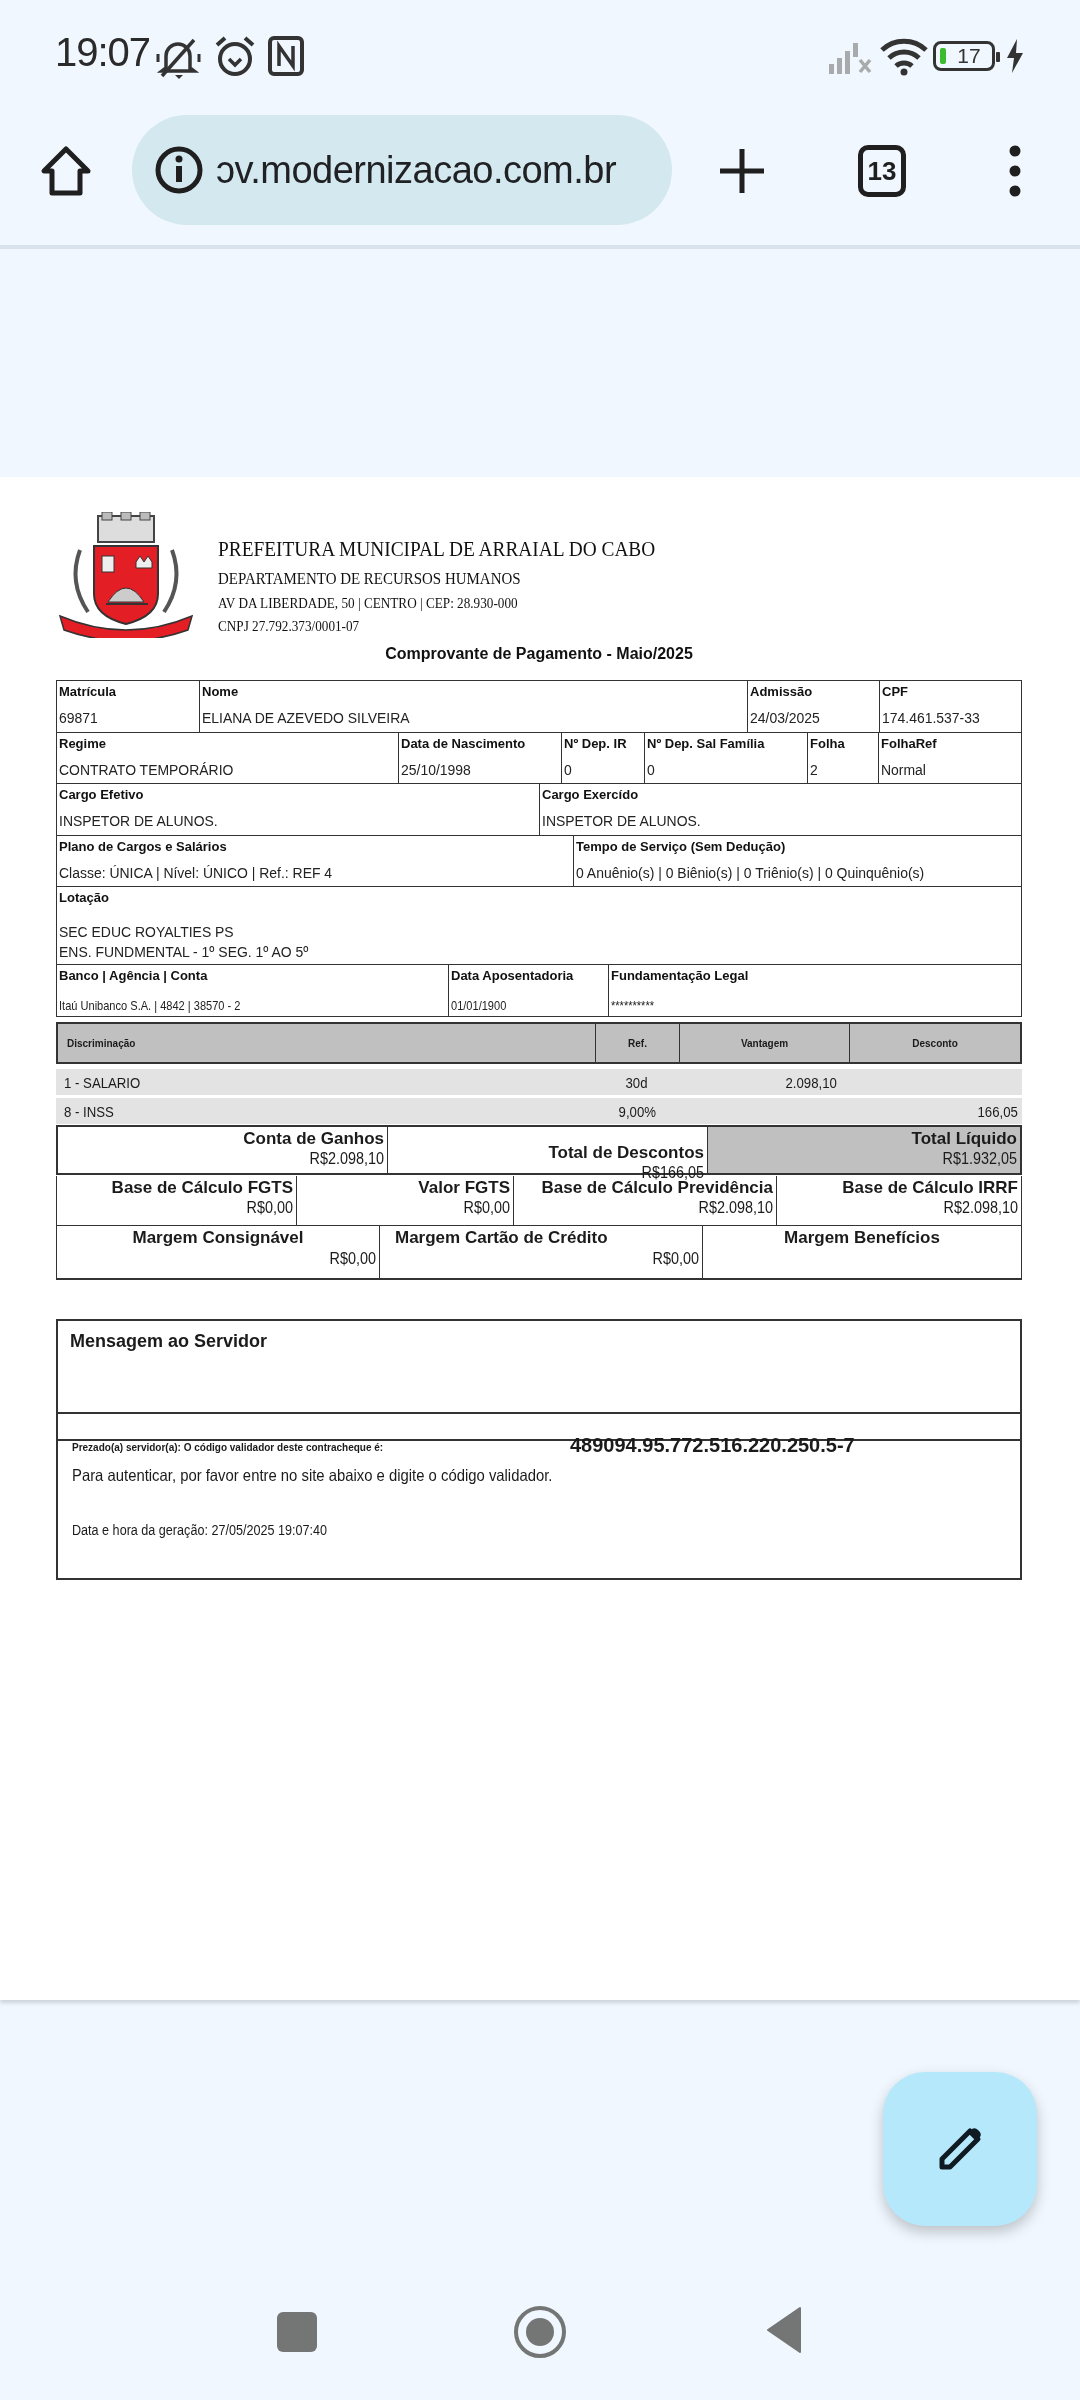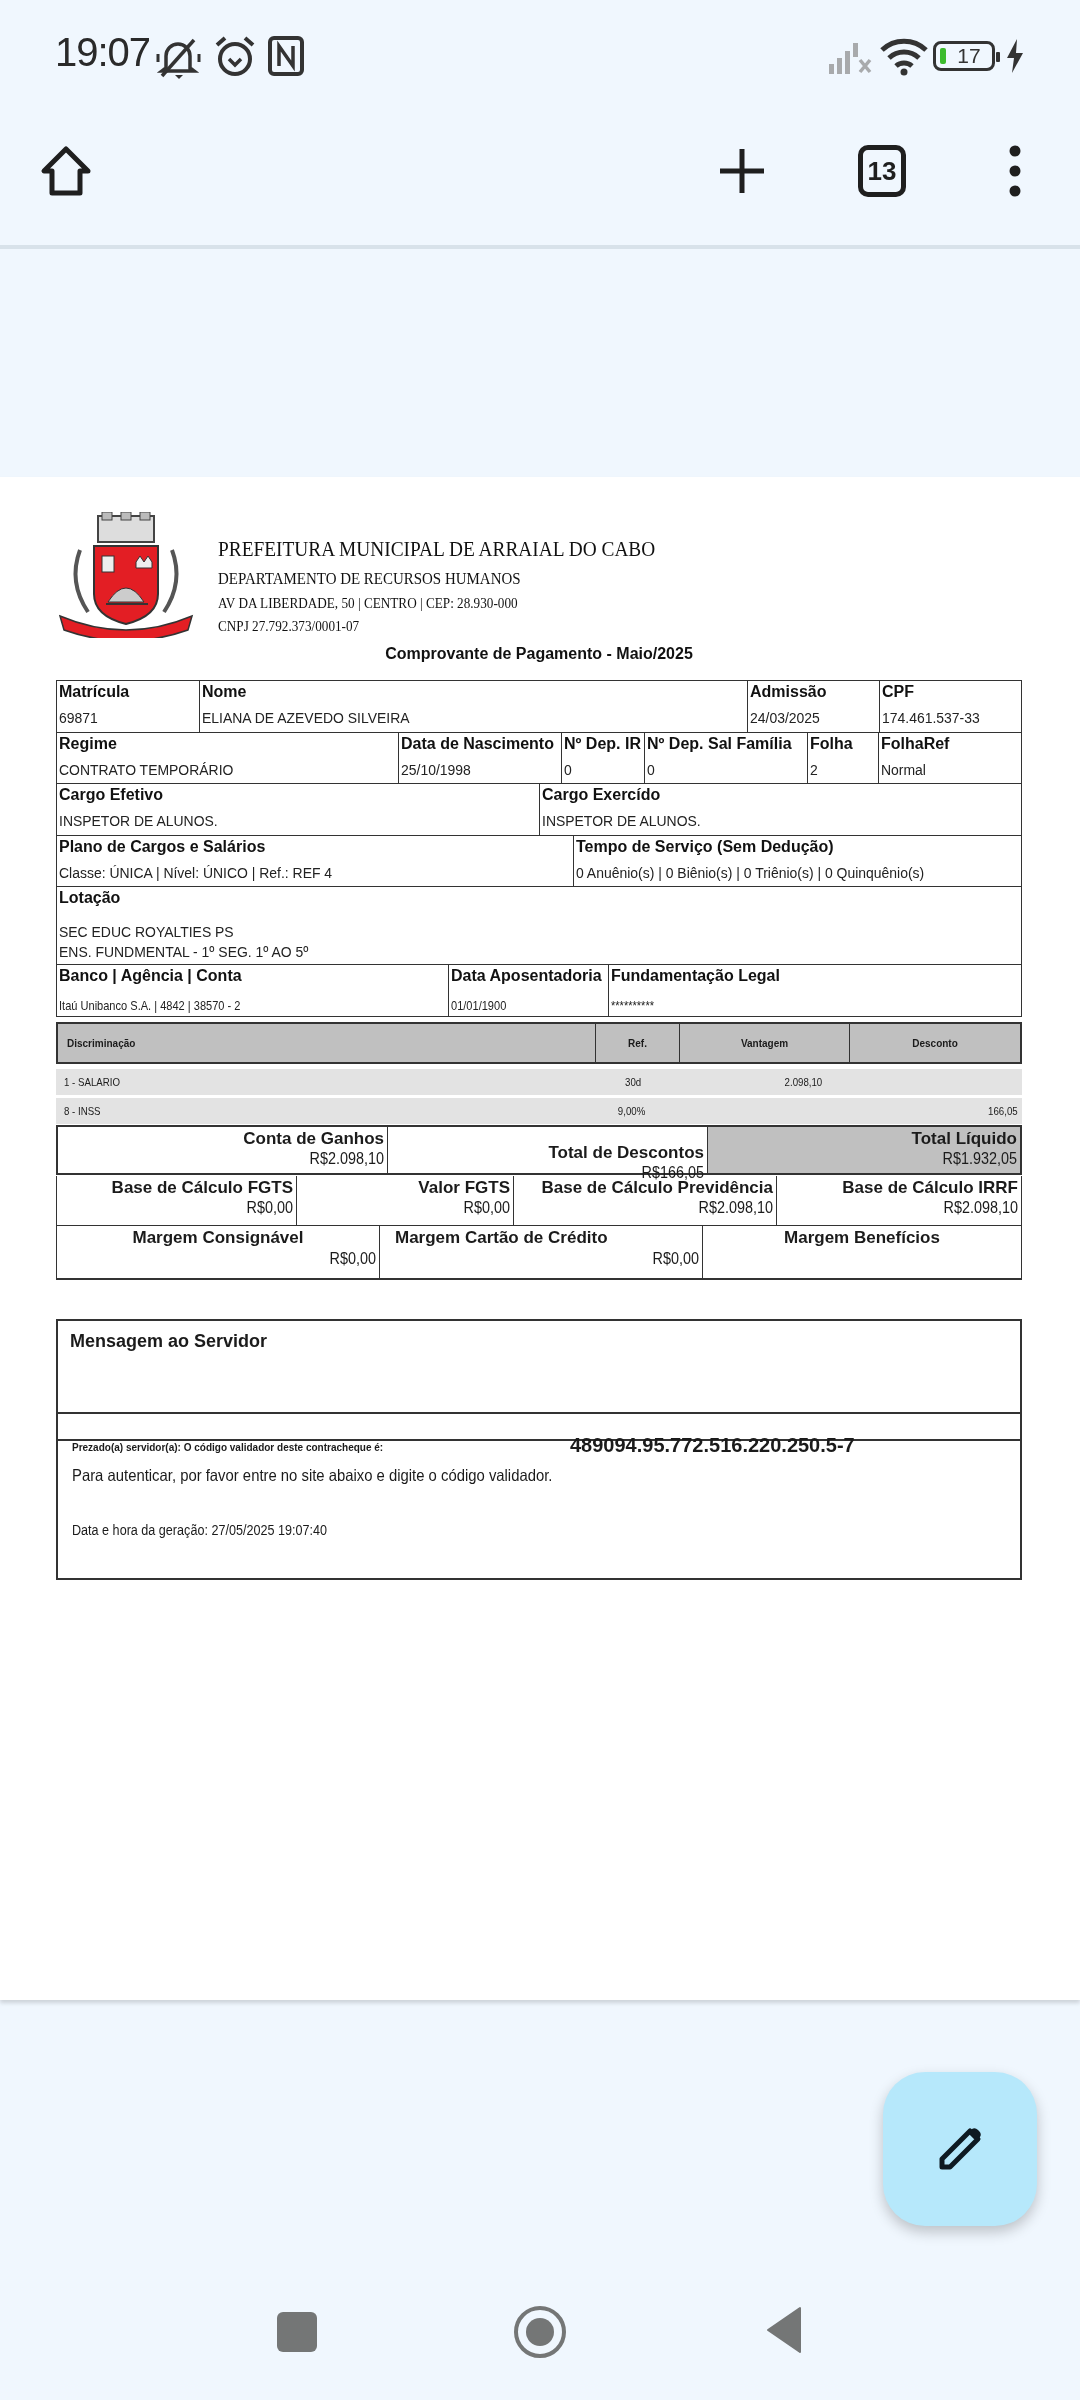--- a/index.html
+++ b/index.html
@@ -35,28 +35,28 @@
   .hdr-lines { position: absolute; left: 162px; top: 5px; font-family: Liberation Serif, serif; margin-top: 19px; }
   .hdr-l1 { font-size: 22px; color: #111; transform: scaleX(0.88); transform-origin: left; white-space: nowrap; }
   .hdr-l2 { font-size: 17px; color: #111; margin-top: 7px; transform: scaleX(0.88); transform-origin: left; white-space: nowrap; }
   .hdr-l3 { font-size: 15px; color: #111; margin-top: 6px; transform: scaleX(0.88); transform-origin: left; white-space: nowrap; }
   .doc-title { position: absolute; left: 0; top: 168px; width: 966px; text-align: center; font-size: 16px; font-weight: bold; color: #111; }
 
   .grid { position: absolute; left: 0; width: 966px; border: 1.5px solid #333; border-bottom: none; }
   .row { display: flex; border-bottom: 1.5px solid #333; }
   .cell { border-right: 1.5px solid #333; padding: 1px 2px; overflow: hidden; white-space: nowrap; }
   .cell:last-child { border-right: none; }
-  .lbl { font-size: 16px; font-weight: bold; color: #111; line-height: 20px; }
+  .lbl { font-size: 13px; font-weight: bold; color: #111; line-height: 20px; }
   .val { font-size: 15.5px; color: #222; line-height: 20px; margin-top: 6px; font-family: "Liberation Sans", sans-serif; transform: scaleX(0.9); transform-origin: left; }
   .val.small { font-size: 13px; margin-top: 10px; transform: scaleX(0.85); }
 
   .disc-head { position: absolute; left: 0; top: 545px; width: 966px; height: 42px; background: #c0c0c0; border: 2px solid #333; display: flex; }
   .dh { font-size: 10px; font-weight: bold; display: flex; align-items: center; border-right: 1.5px solid #333; }
   .dh:last-child { border-right: none; }
-  .disc-row { position: absolute; left: 0; width: 966px; height: 26px; background: #e3e3e3; font-size: 11px; display: flex; align-items: center; }
+  .disc-row { position: absolute; left: 0; width: 966px; height: 26px; background: #e3e3e3; font-size: 15px; display: flex; align-items: center; }
   .disc-row span { position: absolute; transform: scaleX(0.88); }
 
   .totals { position: absolute; left: 0; width: 966px; border: 1.5px solid #333; display: flex; }
   .tcell { border-right: 1.5px solid #333; text-align: right; padding: 0 3px; }
   .tcell:last-child { border-right: none; }
   .tl { font-size: 17px; font-weight: bold; line-height: 20px; }
   .tv { font-size: 16px; line-height: 20px; transform: scaleX(0.9); transform-origin: right; }
 
   .msgbox { position: absolute; left: 0; top: 808px; width: 966px; height: 122px; border: 2px solid #333; margin-top: 34px; }
   .msgbox .t { position: absolute; left: 12px; top: 10px; font-size: 18px; font-weight: bold; }
@@ -116,20 +116,28 @@
     <svg width="20" height="34" viewBox="0 0 20 34" style="margin-left:6px">
       <path d="M12 0 L2 19 H9 L7 34 L18 14 H11 Z" fill="#333"></path>
     </svg>
   </div>
 </div>
 
 <div class="toolbar">
   <svg class="tb-home" viewBox="0 0 56 56">
     <path d="M28 6 L6 28 H14 V50 H42 V28 H50 Z" fill="none" stroke="#1f1f1f" stroke-width="5" stroke-linejoin="round"></path>
   </svg>
+  <div class="urlbar">
+    <svg class="info" viewBox="0 0 50 50">
+      <circle cx="25" cy="25" r="21" fill="none" stroke="#1f1f1f" stroke-width="5"></circle>
+      <rect x="22" y="21" width="6" height="16" fill="#1f1f1f"></rect>
+      <circle cx="25" cy="14" r="3.5" fill="#1f1f1f"></circle>
+    </svg>
+    <span class="url">ɔv.modernizacao.com.br</span>
+  </div>
   <svg class="tb-plus" viewBox="0 0 52 52">
     <path d="M26 4 V48 M4 26 H48" stroke="#1f1f1f" stroke-width="5"></path>
   </svg>
   <div class="tb-tabs">
       <span>13</span>
     </div>
   <svg class="tb-menu" viewBox="0 0 30 56">
     <circle cx="15" cy="8" r="5.5" fill="#1f1f1f"></circle>
     <circle cx="15" cy="28" r="5.5" fill="#1f1f1f"></circle>
     <circle cx="15" cy="48" r="5.5" fill="#1f1f1f"></circle>

